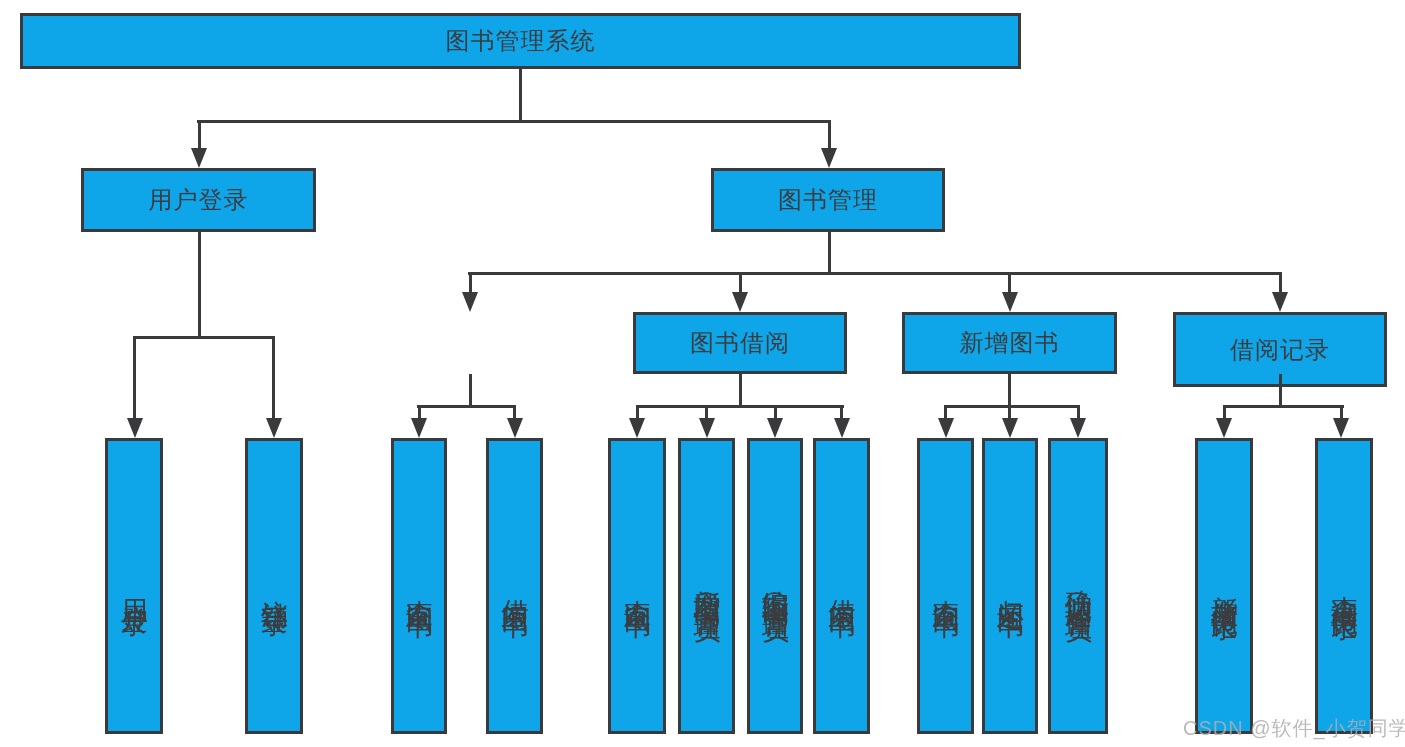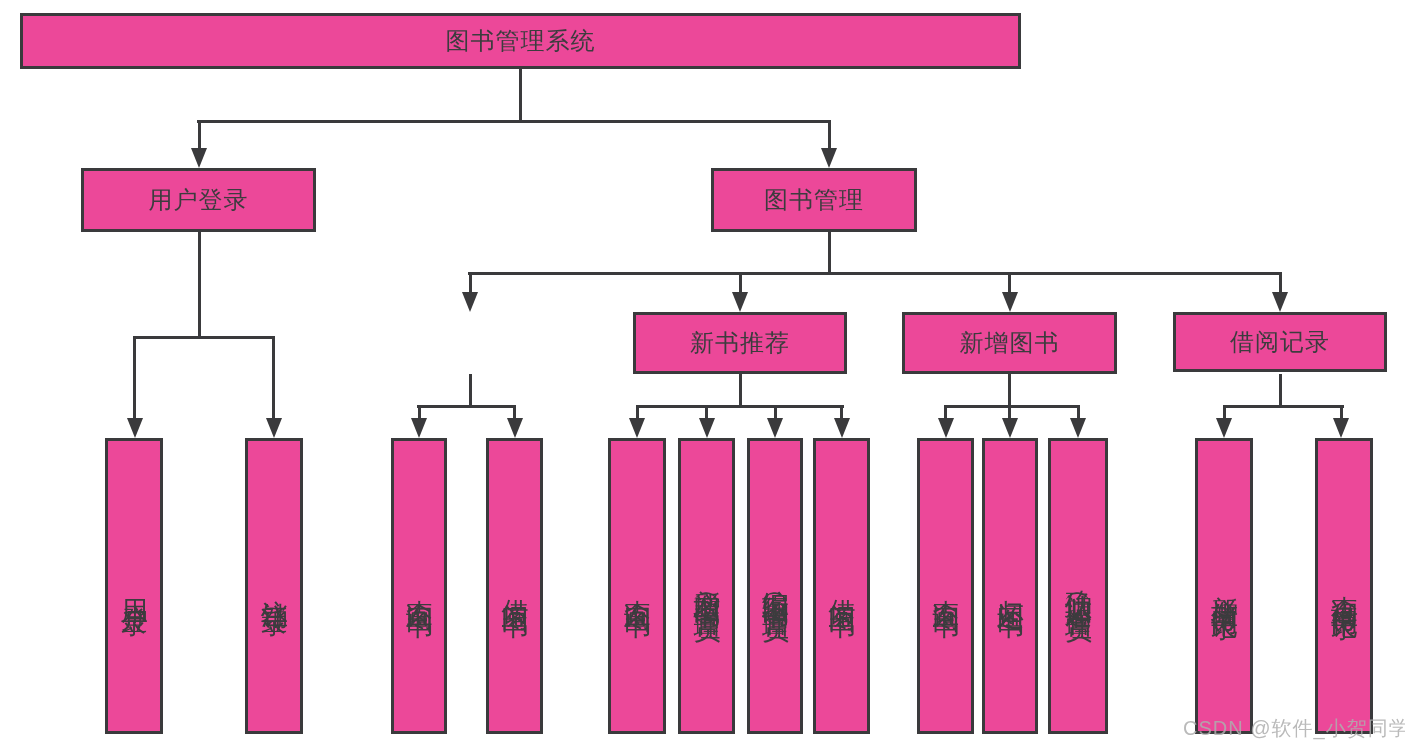--- a/index.html
+++ b/index.html
@@ -6,21 +6,21 @@
   #canvas{
     position:relative;
     width:1405px;height:747px;
     background:#ffffff;
     font-family:"Liberation Sans", sans-serif;
     overflow:hidden;
   }
   .box{
     position:absolute;
     box-sizing:border-box;
-    background:#ec4899;
+    background:#0ea5e9;
     border:3px solid #3a3a3c;
     display:flex;
     align-items:center;
     justify-content:center;
     color:#3c3c3e;
   }
   .hdr{font-size:24px;letter-spacing:1px;white-space:nowrap;}
   .leaf span{
     writing-mode:vertical-rl;
     text-orientation:mixed;
@@ -49,25 +49,25 @@
   }
 </style>
 </head>
 <body>
 
 <div id="canvas">
 
   <div class="box hdr" style="left:20px;top:13px;width:1001px;height:56px;">图书管理系统</div>
 
   <div class="box hdr" style="left:81px;top:168px;width:235px;height:64px;">用户登录</div>
-  <div class="box hdr" style="left:711px;top:168px;width:206px;height:64px;">图书管理</div>
+  <div class="box hdr" style="left:711px;top:168px;width:234px;height:64px;">图书管理</div>
 
-  <div class="box hdr" style="left:633px;top:312px;width:214px;height:62px;">新书推荐</div>
+  <div class="box hdr" style="left:633px;top:312px;width:214px;height:62px;">图书借阅</div>
   <div class="box hdr" style="left:902px;top:312px;width:215px;height:62px;">新增图书</div>
-  <div class="box hdr" style="left:1173px;top:312px;width:214px;height:60px;">借阅记录</div>
+  <div class="box hdr" style="left:1173px;top:312px;width:214px;height:75px;">借阅记录</div>
 
   <div class="box leaf" style="left:105px;top:438px;width:58px;height:296px;">
       <span>用户登录</span>
     </div>
   <div class="box leaf" style="left:245px;top:438px;width:58px;height:296px;">
       <span>注销登录</span>
     </div>
 
   <div class="box leaf" style="left:391px;top:438px;width:56px;height:296px;">
       <span>查询图书</span>

